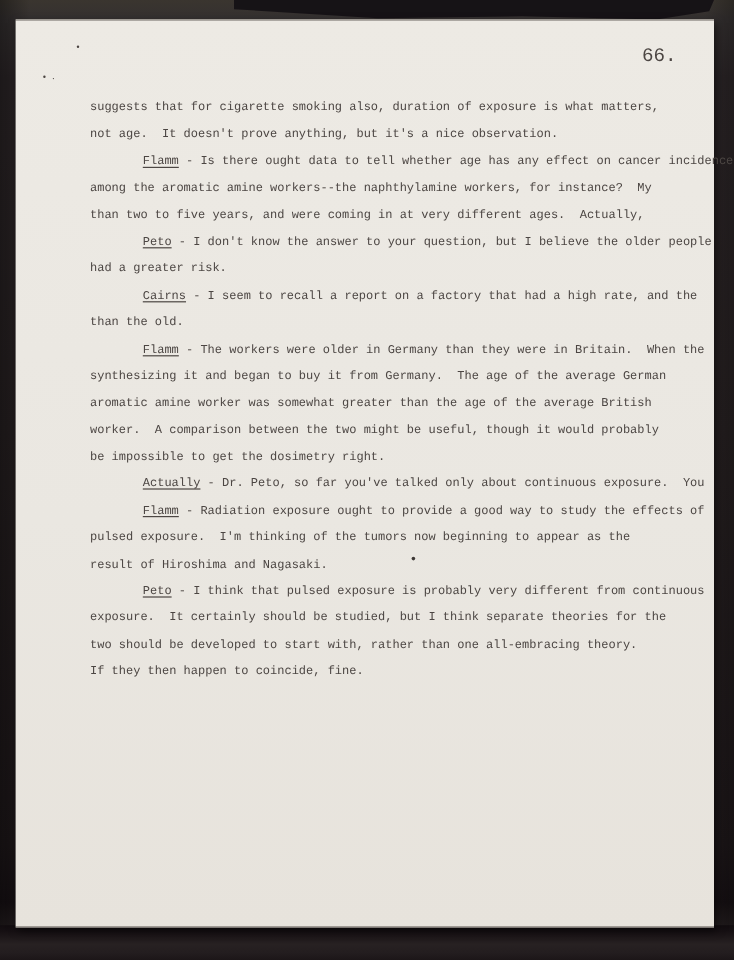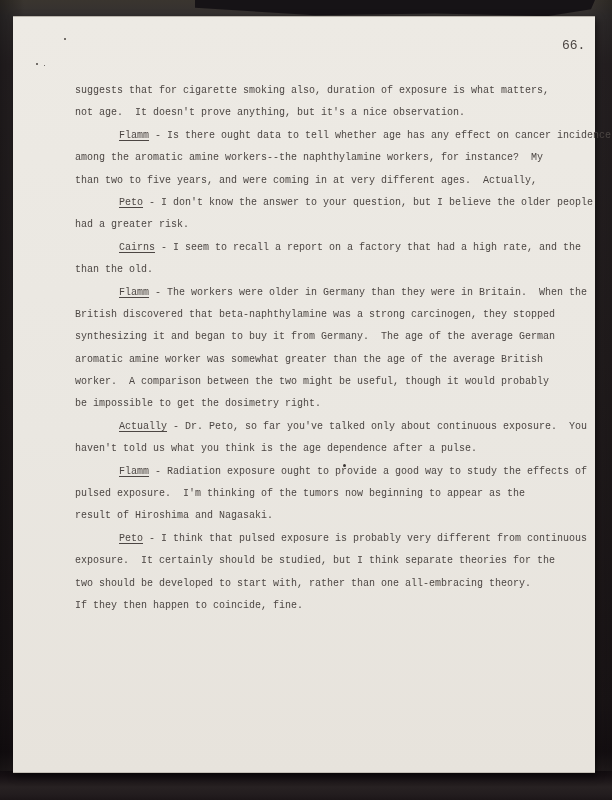--- a/index.html
+++ b/index.html
@@ -46,22 +46,22 @@
     width: 582px;
     height: 755px;
     background: linear-gradient(180deg, #edeae4 0%, #eae7e1 55%, #e7e3dc 100%);
     border-top: 1px solid #b9b4ac;
     border-bottom: 1px solid #c4bfb6;
     box-shadow: 2px 3px 7px rgba(0,0,0,0.55);
   }
   .page-number {
     position: absolute;
     top: 21px;
-    left: 549px;
-    font-size: 13px;
+    left: 522px;
+    font-size: 16px;
     color: #4c4643;
     white-space: pre;
     text-align: right;
   }
   .text-block {
     position: absolute;
     left: 62px;
     top: 63px;
     width: 512px;
     font-size: 10px;
@@ -101,27 +101,25 @@
       <div class="line"><span>suggests that for cigarette smoking also, duration of exposure is what matters,</span></div>
       <div class="line"><span>not age.  It doesn't prove anything, but it's a nice observation.</span></div>
       <div class="line"><span class="speaker">Flamm</span><span> - Is there ought data to tell whether age has any effect on cancer incidence</span></div>
       <div class="line"><span>among the aromatic amine workers--the naphthylamine workers, for instance?  My</span></div>
       <div class="line"><span>than two to five years, and were coming in at very different ages.  Actually,</span></div>
       <div class="line"><span class="speaker">Peto</span><span> - I don't know the answer to your question, but I believe the older people</span></div>
       <div class="line"><span>had a greater risk.</span></div>
       <div class="line"><span class="speaker">Cairns</span><span> - I seem to recall a report on a factory that had a high rate, and the</span></div>
       <div class="line"><span>than the old.</span></div>
       <div class="line"><span class="speaker">Flamm</span><span> - The workers were older in Germany than they were in Britain.  When the</span></div>
-      <div class="line"><span>British discovered that beta-naphthylamine was a strong carcinogen, they stopped</span></div>
       <div class="line"><span>synthesizing it and began to buy it from Germany.  The age of the average German</span></div>
       <div class="line"><span>aromatic amine worker was somewhat greater than the age of the average British</span></div>
       <div class="line"><span>worker.  A comparison between the two might be useful, though it would probably</span></div>
       <div class="line"><span>be impossible to get the dosimetry right.</span></div>
       <div class="line"><span class="speaker">Actually</span><span> - Dr. Peto, so far you've talked only about continuous exposure.  You</span></div>
-      <div class="line"><span>haven't told us what you think is the age dependence after a pulse.</span></div>
       <div class="line"><span class="speaker">Flamm</span><span> - Radiation exposure ought to provide a good way to study the effects of</span></div>
       <div class="line"><span>pulsed exposure.  I'm thinking of the tumors now beginning to appear as the</span></div>
       <div class="line"><span>result of Hiroshima and Nagasaki.</span></div>
       <div class="line"><span class="speaker">Peto</span><span> - I think that pulsed exposure is probably very different from continuous</span></div>
       <div class="line"><span>exposure.  It certainly should be studied, but I think separate theories for the</span></div>
       <div class="line"><span>two should be developed to start with, rather than one all-embracing theory.</span></div>
       <div class="line"><span>If they then happen to coincide, fine.</span></div>
     </div>
   <div class="speck s1"></div>
   <div class="speck s2"></div>

